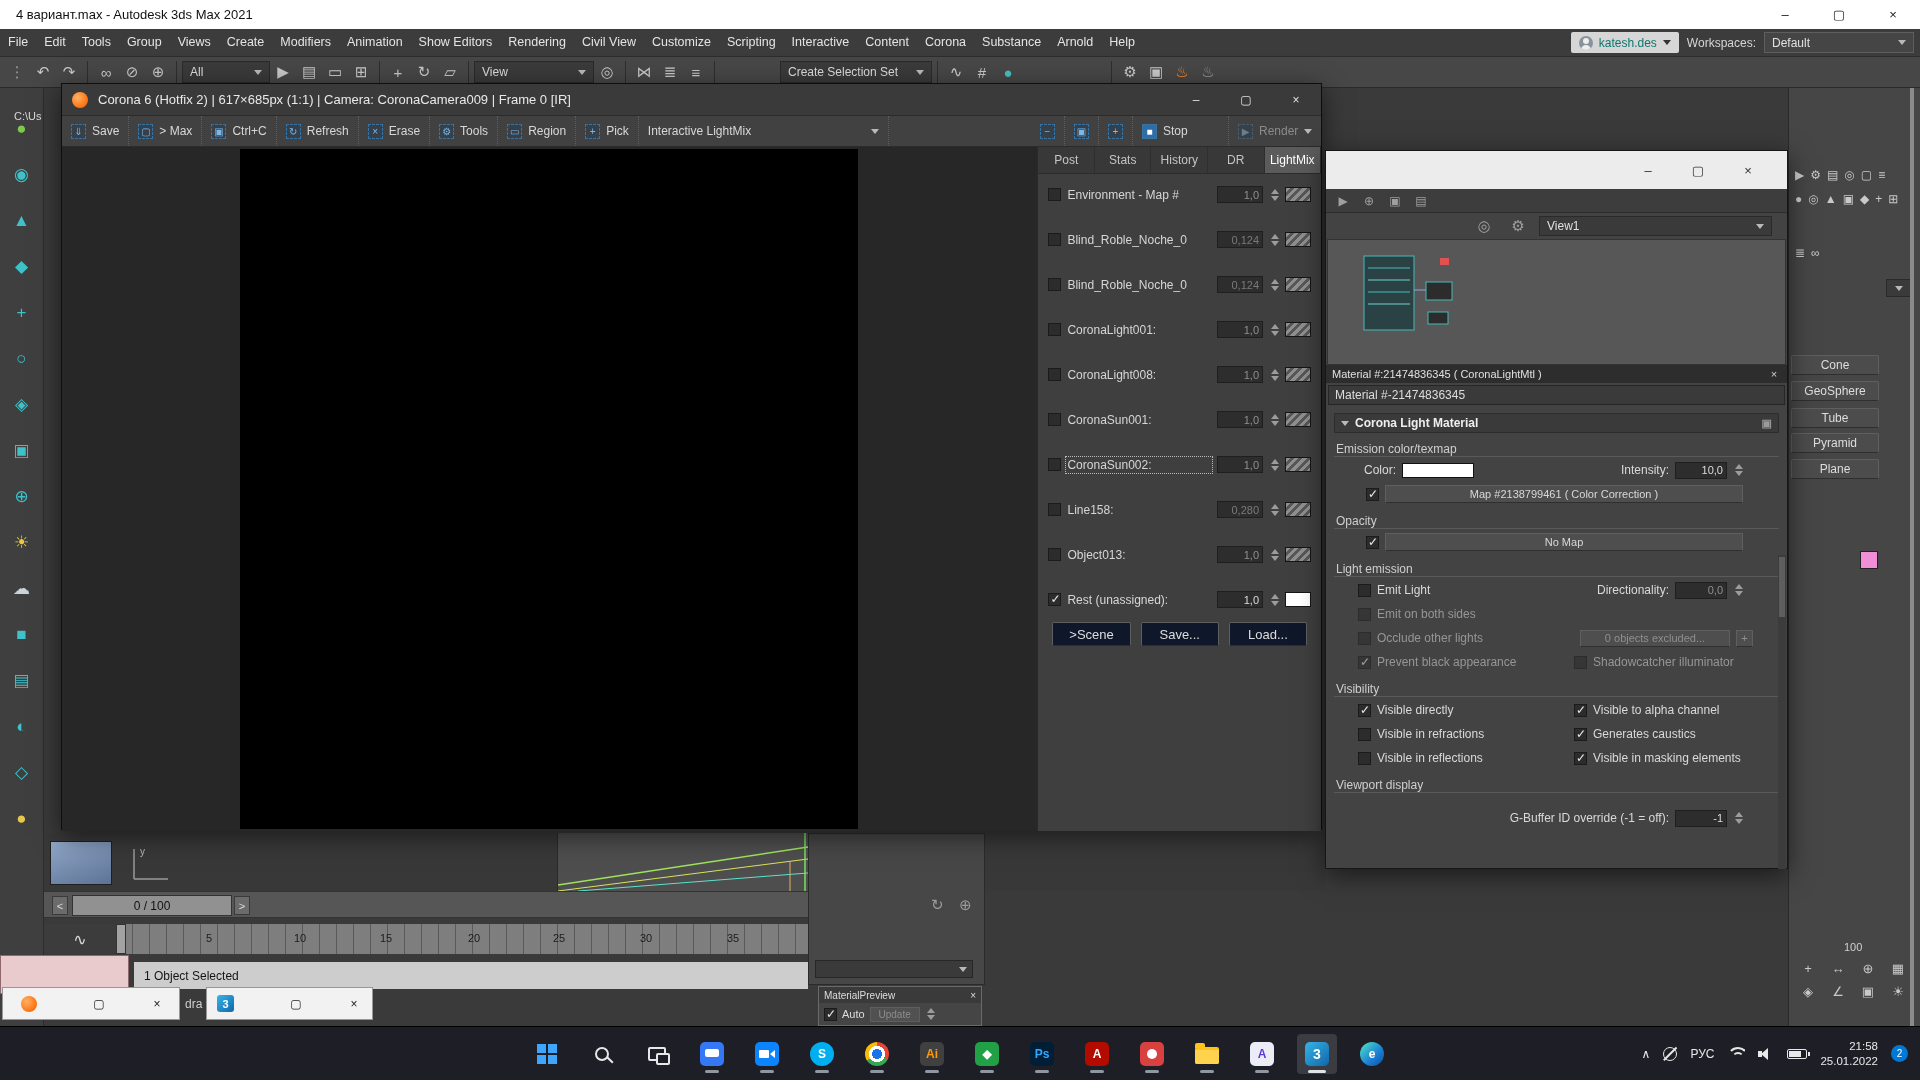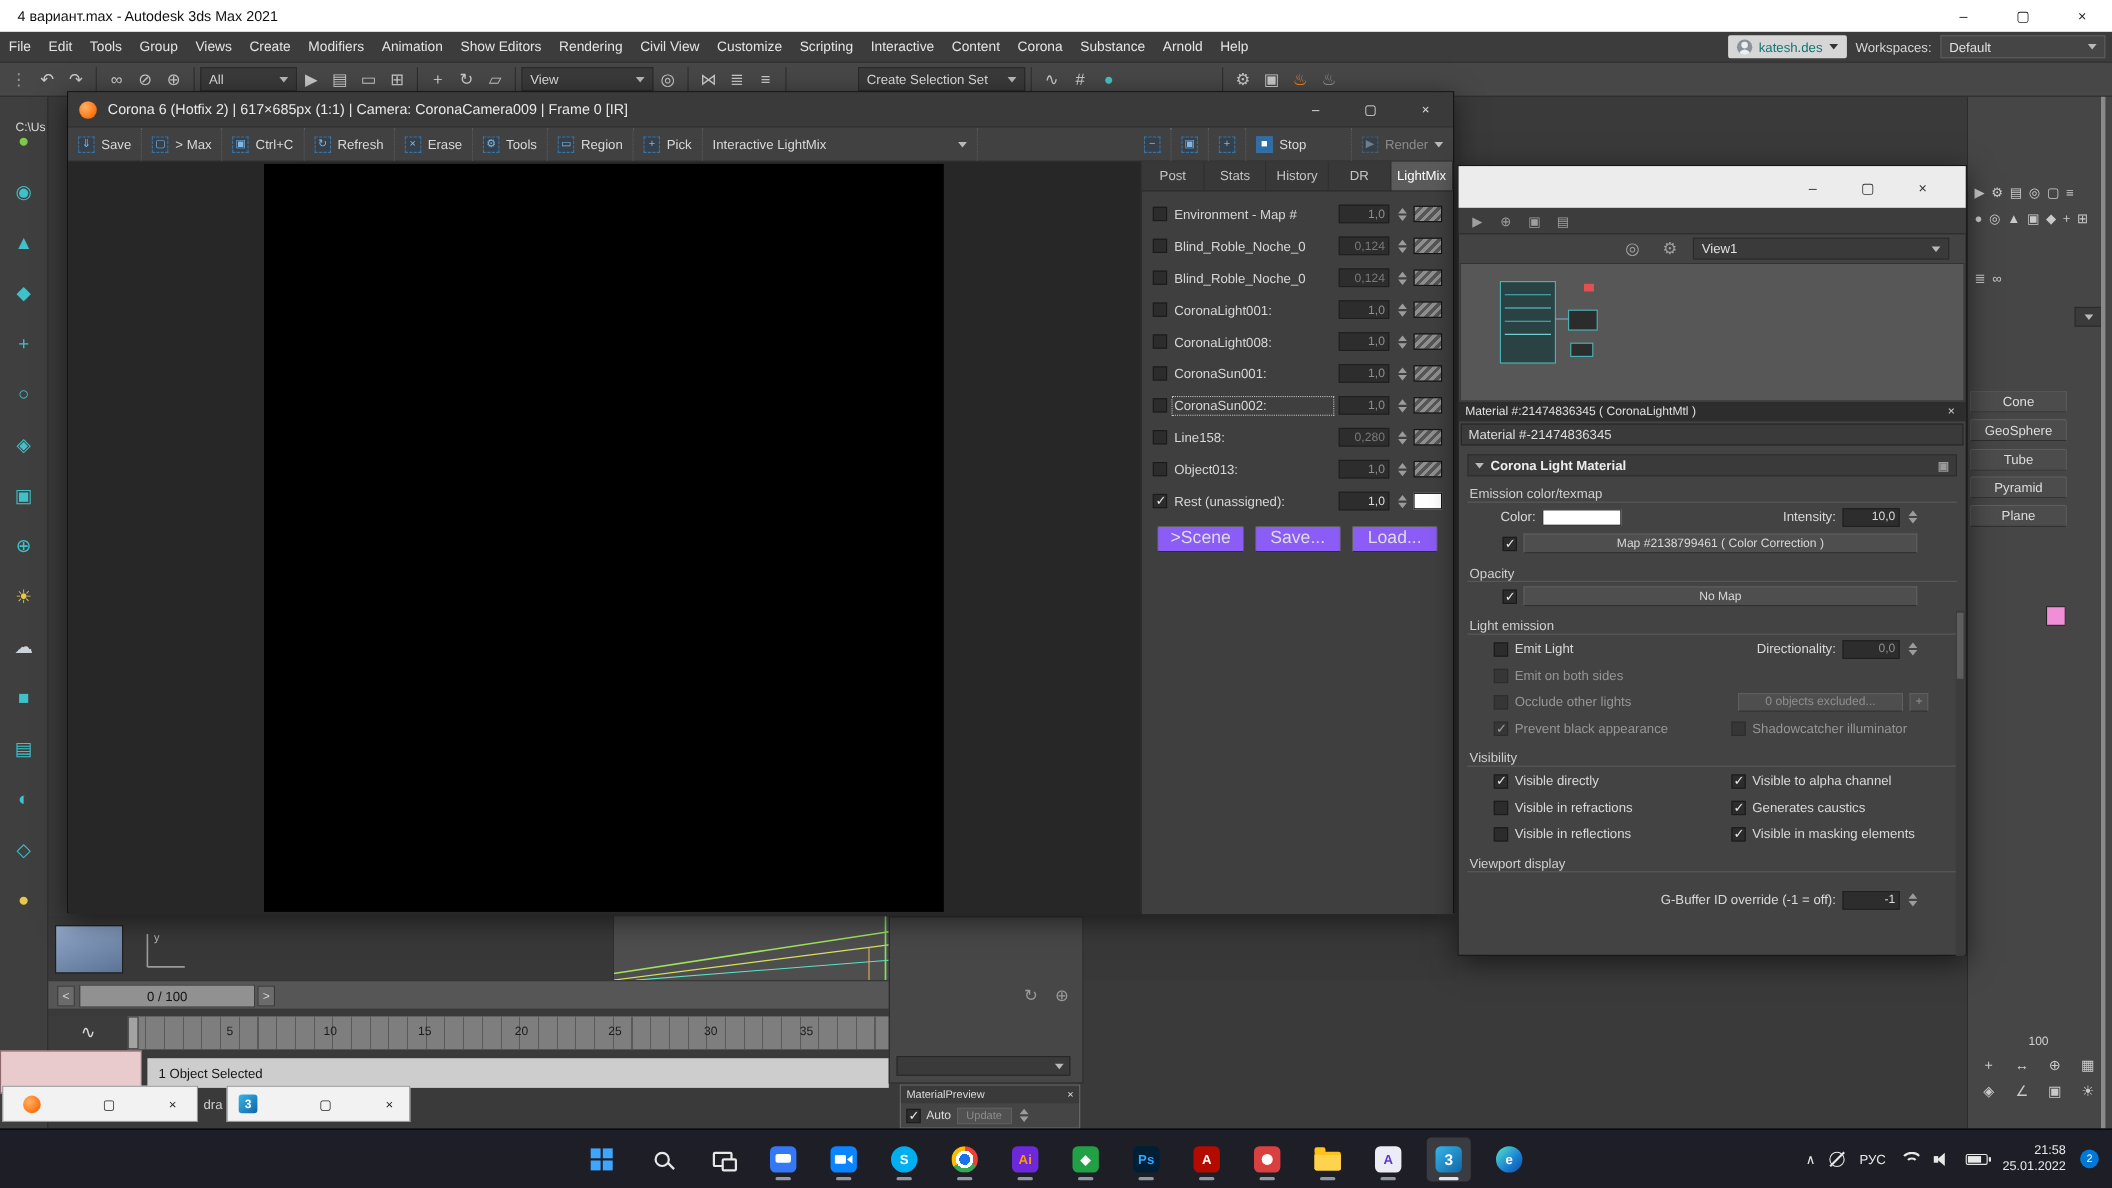--- a/index.html
+++ b/index.html
@@ -74,41 +74,41 @@
 .cb.checked::after{content:"✓";position:absolute;left:1px;top:-2px;color:#e8e8e8;font-size:12px;line-height:1.2}
 .cb.dim{opacity:.55}
 .valbox{width:46px;height:17px;background:#2d2d2d;border:1px solid #1f1f1f;color:#8f8f8f;font-size:11px;display:flex;align-items:center;justify-content:flex-end;padding-right:3px;flex:none}
 .valbox.bright{color:#dcdcdc}
 .spin{display:flex;flex-direction:column;gap:2px;margin-left:2px;flex:none}
 .spin i{display:block;width:0;height:0;border-left:4px solid transparent;border-right:4px solid transparent}
 .spin .up{border-bottom:5px solid #9c9c9c}
 .spin .dn{border-top:5px solid #9c9c9c}
 .swatch{width:26px;height:15px;border:1px solid #151515;background:repeating-linear-gradient(135deg,#8f8f8f 0 3px,#575757 3px 6px);flex:none}
 .swatch.white{background:#ffffff}
-.btn{height:22px;background:#8b5cf6;border:1px solid #5f5f5f;border-bottom-color:#2f2f2f;color:#ddd;font-size:16px;display:flex;align-items:center;justify-content:center;border-radius:2px}
+.btn{height:22px;background:#0f172a;border:1px solid #5f5f5f;border-bottom-color:#2f2f2f;color:#ddd;font-size:13px;display:flex;align-items:center;justify-content:center;border-radius:2px}
 
 
 .vfb{position:absolute;left:61px;top:83px;width:1261px;height:747px;background:#404040;border:1px solid #0e0e0e;box-shadow:0 6px 24px rgba(0,0,0,.55)}
 .vfb-title{height:32px;background:#3a3a3a;display:flex;align-items:center;color:#e9e9e9;font-size:13px;border-bottom:1px solid #2b2b2b}
 .vfb-title .t{margin-left:10px;white-space:nowrap}
 .vwinbtn{width:50px;height:100%;display:flex;align-items:center;justify-content:center;color:#e0e0e0;font-size:12px}
 .vfb-toolbar{height:31px;background:#414141;display:flex;align-items:center;border-bottom:1px solid #2b2b2b}
 .vfb-btn{display:flex;align-items:center;gap:6px;color:#d8d8d8;font-size:12px;padding:0 9px;height:100%;border-right:1px dotted #5d5d5d;white-space:nowrap}
 .vicon{width:15px;height:15px;border:1px dashed #3a72a0;background:#35404a;color:#7db7e8;font-size:10px;display:flex;align-items:center;justify-content:center;flex:none}
 .vicon.solid{border-style:solid;background:#2d6da8;color:#fff}
 .vfb-btn.dim{color:#8b8b8b}
 .vfb-btn.dim .vicon{color:#6d7c88;border-color:#4a5a66}
 .vfb-content{display:flex;height:684px}
 .vfb-canvas{position:relative;width:977px;height:684px;background:#272727;overflow:hidden}
 .render-img{position:absolute;left:178px;top:2px;width:618px;height:680px;background:#000}
 .lm-panel{width:284px;height:684px;background:#3f3f3f;border-left:1px solid #2a2a2a;display:flex;flex-direction:column}
 .lm-tabs{display:flex;height:27px;background:#383838;border-bottom:1px solid #2c2c2c}
 .lm-tab{flex:1;display:flex;align-items:center;justify-content:center;color:#c4c4c4;font-size:12px;border-right:1px solid #2e2e2e}
 .lm-tab.active{background:#5b5b5b;color:#fff}
-.lm-rows{padding:10px 10px 0 10px;display:flex;flex-direction:column;gap:8px}
+.lm-rows{padding:10px 10px 0 10px;display:flex;flex-direction:column;gap:24px}
 .lm-row{display:flex;align-items:center;height:21px;gap:6px}
 .lm-label{color:#d6d6d6;font-size:12px;flex:1;white-space:nowrap;overflow:hidden}
 .lm-label.focus{outline:1px dotted #bbb;outline-offset:1px}
 .valbox.dimval{color:#7a7a7a}
 .lm-buttons{display:grid;grid-template-columns:1fr 1fr 1fr;gap:10px;padding:12px 14px 0 14px}
 .lm-buttons .btn{height:24px}
 
 
 .mated{position:absolute;left:1325px;top:150px;width:463px;height:719px;background:#434343;border:1px solid #161616;box-shadow:0 6px 24px rgba(0,0,0,.55)}
 .mated-title{height:38px;background:#ececec;display:flex;align-items:center;justify-content:flex-end;padding-right:14px}
@@ -162,21 +162,21 @@
 .ic-taskview{width:18px;height:14px;border:2px solid #e8e8e8;border-radius:2px;position:relative}
 .ic-taskview::after{content:"";position:absolute;right:-6px;bottom:-6px;width:10px;height:8px;background:#1e1e26;border:2px solid #e8e8e8;border-radius:2px}
 .appbox{width:24px;height:24px;border-radius:5px;display:flex;align-items:center;justify-content:center;font-weight:bold;font-size:12px}
 .ic-chat{background:#3478f6;position:relative}
 .ic-chat::after{content:"";position:absolute;left:5px;top:7px;width:14px;height:8px;background:#fff;border-radius:2px}
 .ic-video{background:#0b84ff;position:relative}
 .ic-video::before{content:"";position:absolute;left:4px;top:8px;width:10px;height:8px;background:#fff;border-radius:1px}
 .ic-video::after{content:"";position:absolute;left:15px;top:8px;border-top:4px solid transparent;border-bottom:4px solid transparent;border-left:0;border-right:5px solid #fff}
 .ic-skype{border-radius:50%;background:#00aff0;color:#fff}
 .ic-chrome{width:24px;height:24px;border-radius:50%;background:radial-gradient(circle at 50% 50%,#1a73e8 0 5px,#fff 5px 8px,transparent 8px),conic-gradient(#ea4335 0 33%,#34a853 33% 66%,#fbbc05 66% 100%)}
-.ic-ai{background:#6d28d9;color:#ff9a00}
+.ic-ai{background:#404040;color:#ff9a00}
 .ic-green{background:#22a046;color:#fff}
 .ic-ps{background:#001e36;color:#31a8ff}
 .ic-acrobat{background:#b30b00;color:#fff}
 .ic-red{background:#d94040;position:relative}
 .ic-red::after{content:"";width:10px;height:10px;border-radius:50%;background:#fff;position:absolute;left:7px;top:7px}
 .ic-folder{width:24px;height:17px;background:#ffc21a;border-radius:2px;position:relative;margin-top:4px}
 .ic-folder::before{content:"";position:absolute;top:-4px;left:0;width:10px;height:5px;background:#ffc21a;border-radius:2px 2px 0 0}
 .ic-folder::after{content:"";position:absolute;left:0;top:3px;right:0;bottom:0;background:#ffd34d;border-radius:0 0 2px 2px}
 .ic-affinity{background:#ecectf6;background:#ececf6;color:#5a3ad6}
 .ic-3ds{background:linear-gradient(135deg,#35b5e8,#1166a8);color:#fff;font-size:14px}

